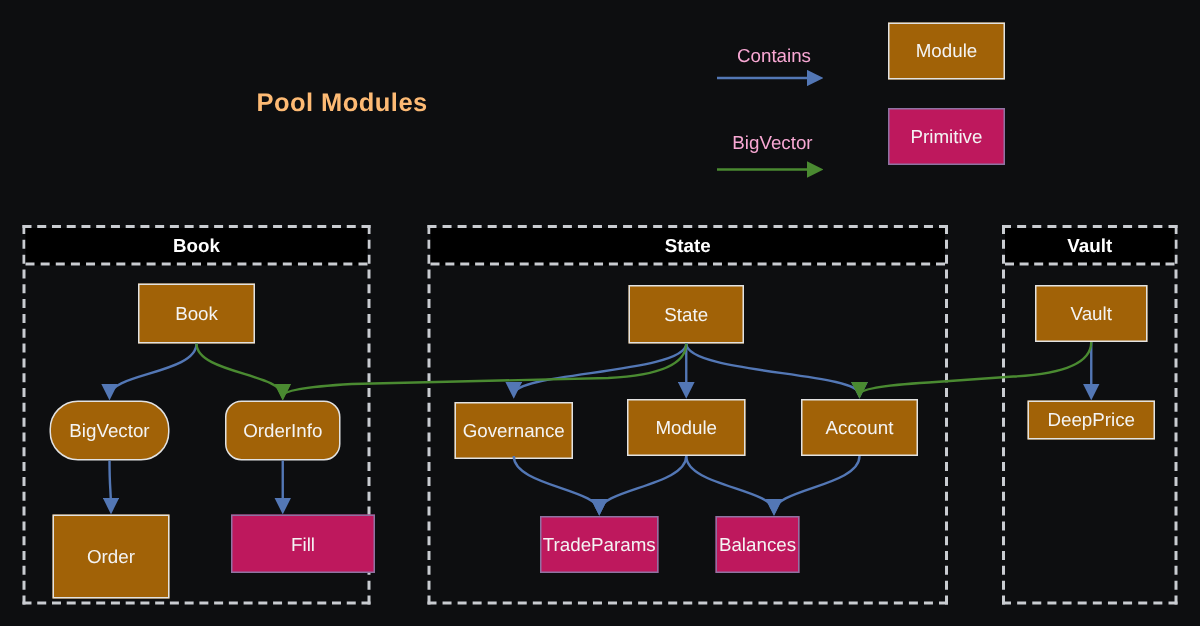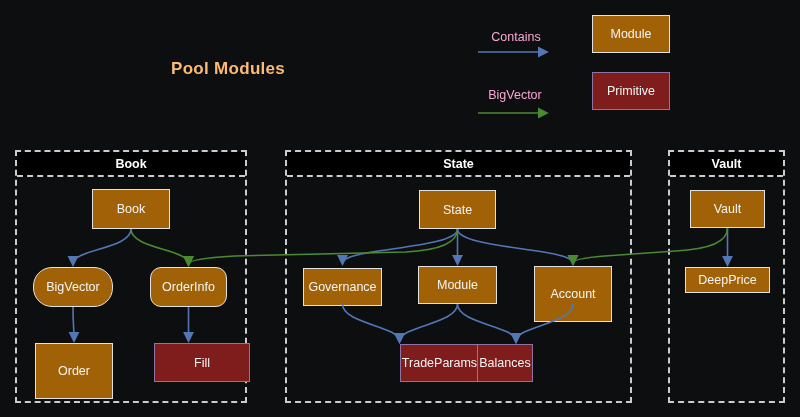--- a/index.html
+++ b/index.html
@@ -4,21 +4,21 @@
 <style>
   html,body{margin:0;padding:0;background:#0d0e10;}
   #stage{position:relative;width:800px;height:417px;background:#0d0e10;overflow:hidden;
          font-family:"Liberation Sans", sans-serif;color:#fff;}
   .title{position:absolute;font-weight:bold;font-size:17px;letter-spacing:.3px;color:#fdba74;}
   .group{position:absolute;border:2px dashed #c9ccd1;box-sizing:border-box;background:transparent;}
   .group-header{height:23px;background:#000;border-bottom:2px dashed #c9ccd1;display:flex;
                 align-items:center;justify-content:center;font-weight:bold;font-size:12.5px;color:#fff;}
   .node{position:absolute;background:#a16207;border:1.5px solid #e2e2e2;box-sizing:border-box;
         display:flex;align-items:center;justify-content:center;font-size:12.5px;color:#f4f4f4;}
-  .node.primitive{background:#7f1d1d;border-color:#8f73a3;}
+  .node.primitive{background:#be185d;border-color:#8f73a3;}
   #edges{position:absolute;left:0;top:0;pointer-events:none;}
   .legend-label{position:absolute;font-size:12.5px;color:#f9a8d4;text-align:center;width:90px;}
   .mini-group{position:absolute;border:2px dashed #c9ccd1;box-sizing:border-box;}
   .mini-header{height:22px;background:#000;border-bottom:2px dashed #c9ccd1;display:flex;
                align-items:center;justify-content:center;font-weight:bold;font-size:11.5px;color:#fff;}
 </style>
 </head>
 <body>
 
 <div id="stage">
@@ -48,22 +48,22 @@
     </div>
   <div id="nodes">
       <div class="node" style="left: 92px; top: 189px; width: 78px; height: 40px;">Book</div>
       <div class="node" style="left: 33px; top: 267px; width: 80px; height: 40px; border-radius: 19px;">BigVector</div>
       <div class="node" style="left: 150px; top: 267px; width: 77px; height: 40px; border-radius: 11px;">OrderInfo</div>
       <div class="node" style="left: 35px; top: 343px; width: 78px; height: 56px;">Order</div>
       <div class="node primitive" style="left: 154px; top: 343px; width: 96px; height: 39px;">Fill</div>
       <div class="node" style="left: 419px; top: 190px; width: 77px; height: 39px;">State</div>
       <div class="node" style="left: 303px; top: 268px; width: 79px; height: 38px;">Governance</div>
       <div class="node" style="left: 418px; top: 266px; width: 79px; height: 38px;">Module</div>
-      <div class="node" style="left: 534px; top: 266px; width: 78px; height: 56px;">Account</div>
-      <div class="node primitive" style="left: 360px; top: 344px; width: 79px; height: 38px; margin-left: 40px;">TradeParams</div>
+      <div class="node" style="left: 534px; top: 266px; width: 78px; height: 38px;">Account</div>
+      <div class="node primitive" style="left: 360px; top: 344px; width: 79px; height: 38px;">TradeParams</div>
       <div class="node primitive" style="left: 477px; top: 344px; width: 56px; height: 38px;">Balances</div>
       <div class="node" style="left: 690px; top: 190px; width: 75px; height: 38px;">Vault</div>
       <div class="node" style="left: 685px; top: 267px; width: 85px; height: 26px;">DeepPrice</div>
     </div>
 
   <svg id="edges" width="800" height="417">
     <defs>
       <marker id="arr-blue" markerWidth="7" markerHeight="7" refX="5.2" refY="3.5" orient="auto">
         <path d="M0,0 L7,3.5 L0,7 Z" fill="#5377b5"></path>
       </marker>

